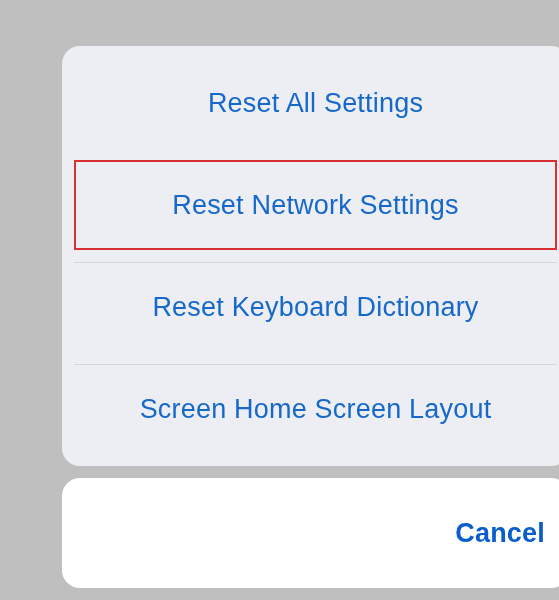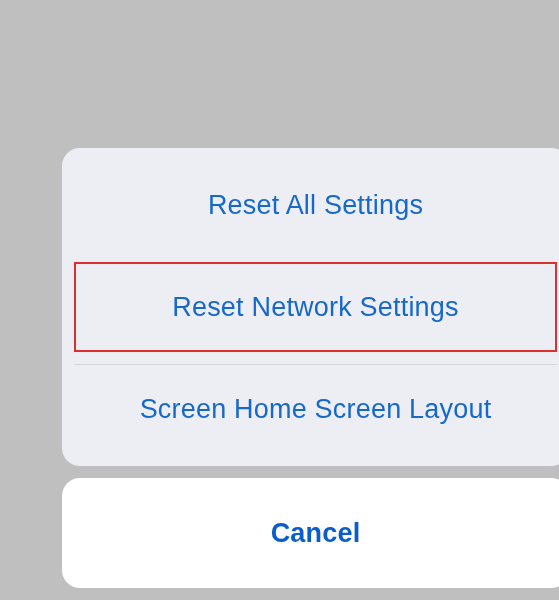--- a/index.html
+++ b/index.html
@@ -50,21 +50,21 @@
     }
     .cancel-group {
       background: #ffffff;
       border-radius: 18px;
       overflow: hidden;
     }
     .cancel {
       height: 86px;
       display: flex;
       align-items: center;
-      justify-content: center;
+      justify-content: flex-end;
       font-size: 27px;
       color: #0a66d6;
       font-weight: 600;
       cursor: pointer;
     }
     .option span, .cancel span {
       letter-spacing: 0.2px;
       color: #1668c9;
     }
     .cancel span {
@@ -76,20 +76,23 @@
 
 <div class="sheet">
   <div class="options-group">
     <div class="option">
       <span>Reset All Settings</span>
     </div>
     <div class="option highlighted">
       <span>Reset Network Settings</span>
     </div>
     <div class="option">
+      <span>Reset Keyboard Dictionary</span>
+    </div>
+    <div class="option">
       <span>Screen Home Screen Layout</span>
     </div>
   </div>
   <div class="cancel-group">
     <div class="cancel">
       <span>Cancel</span>
     </div>
   </div>
 </div>
 

